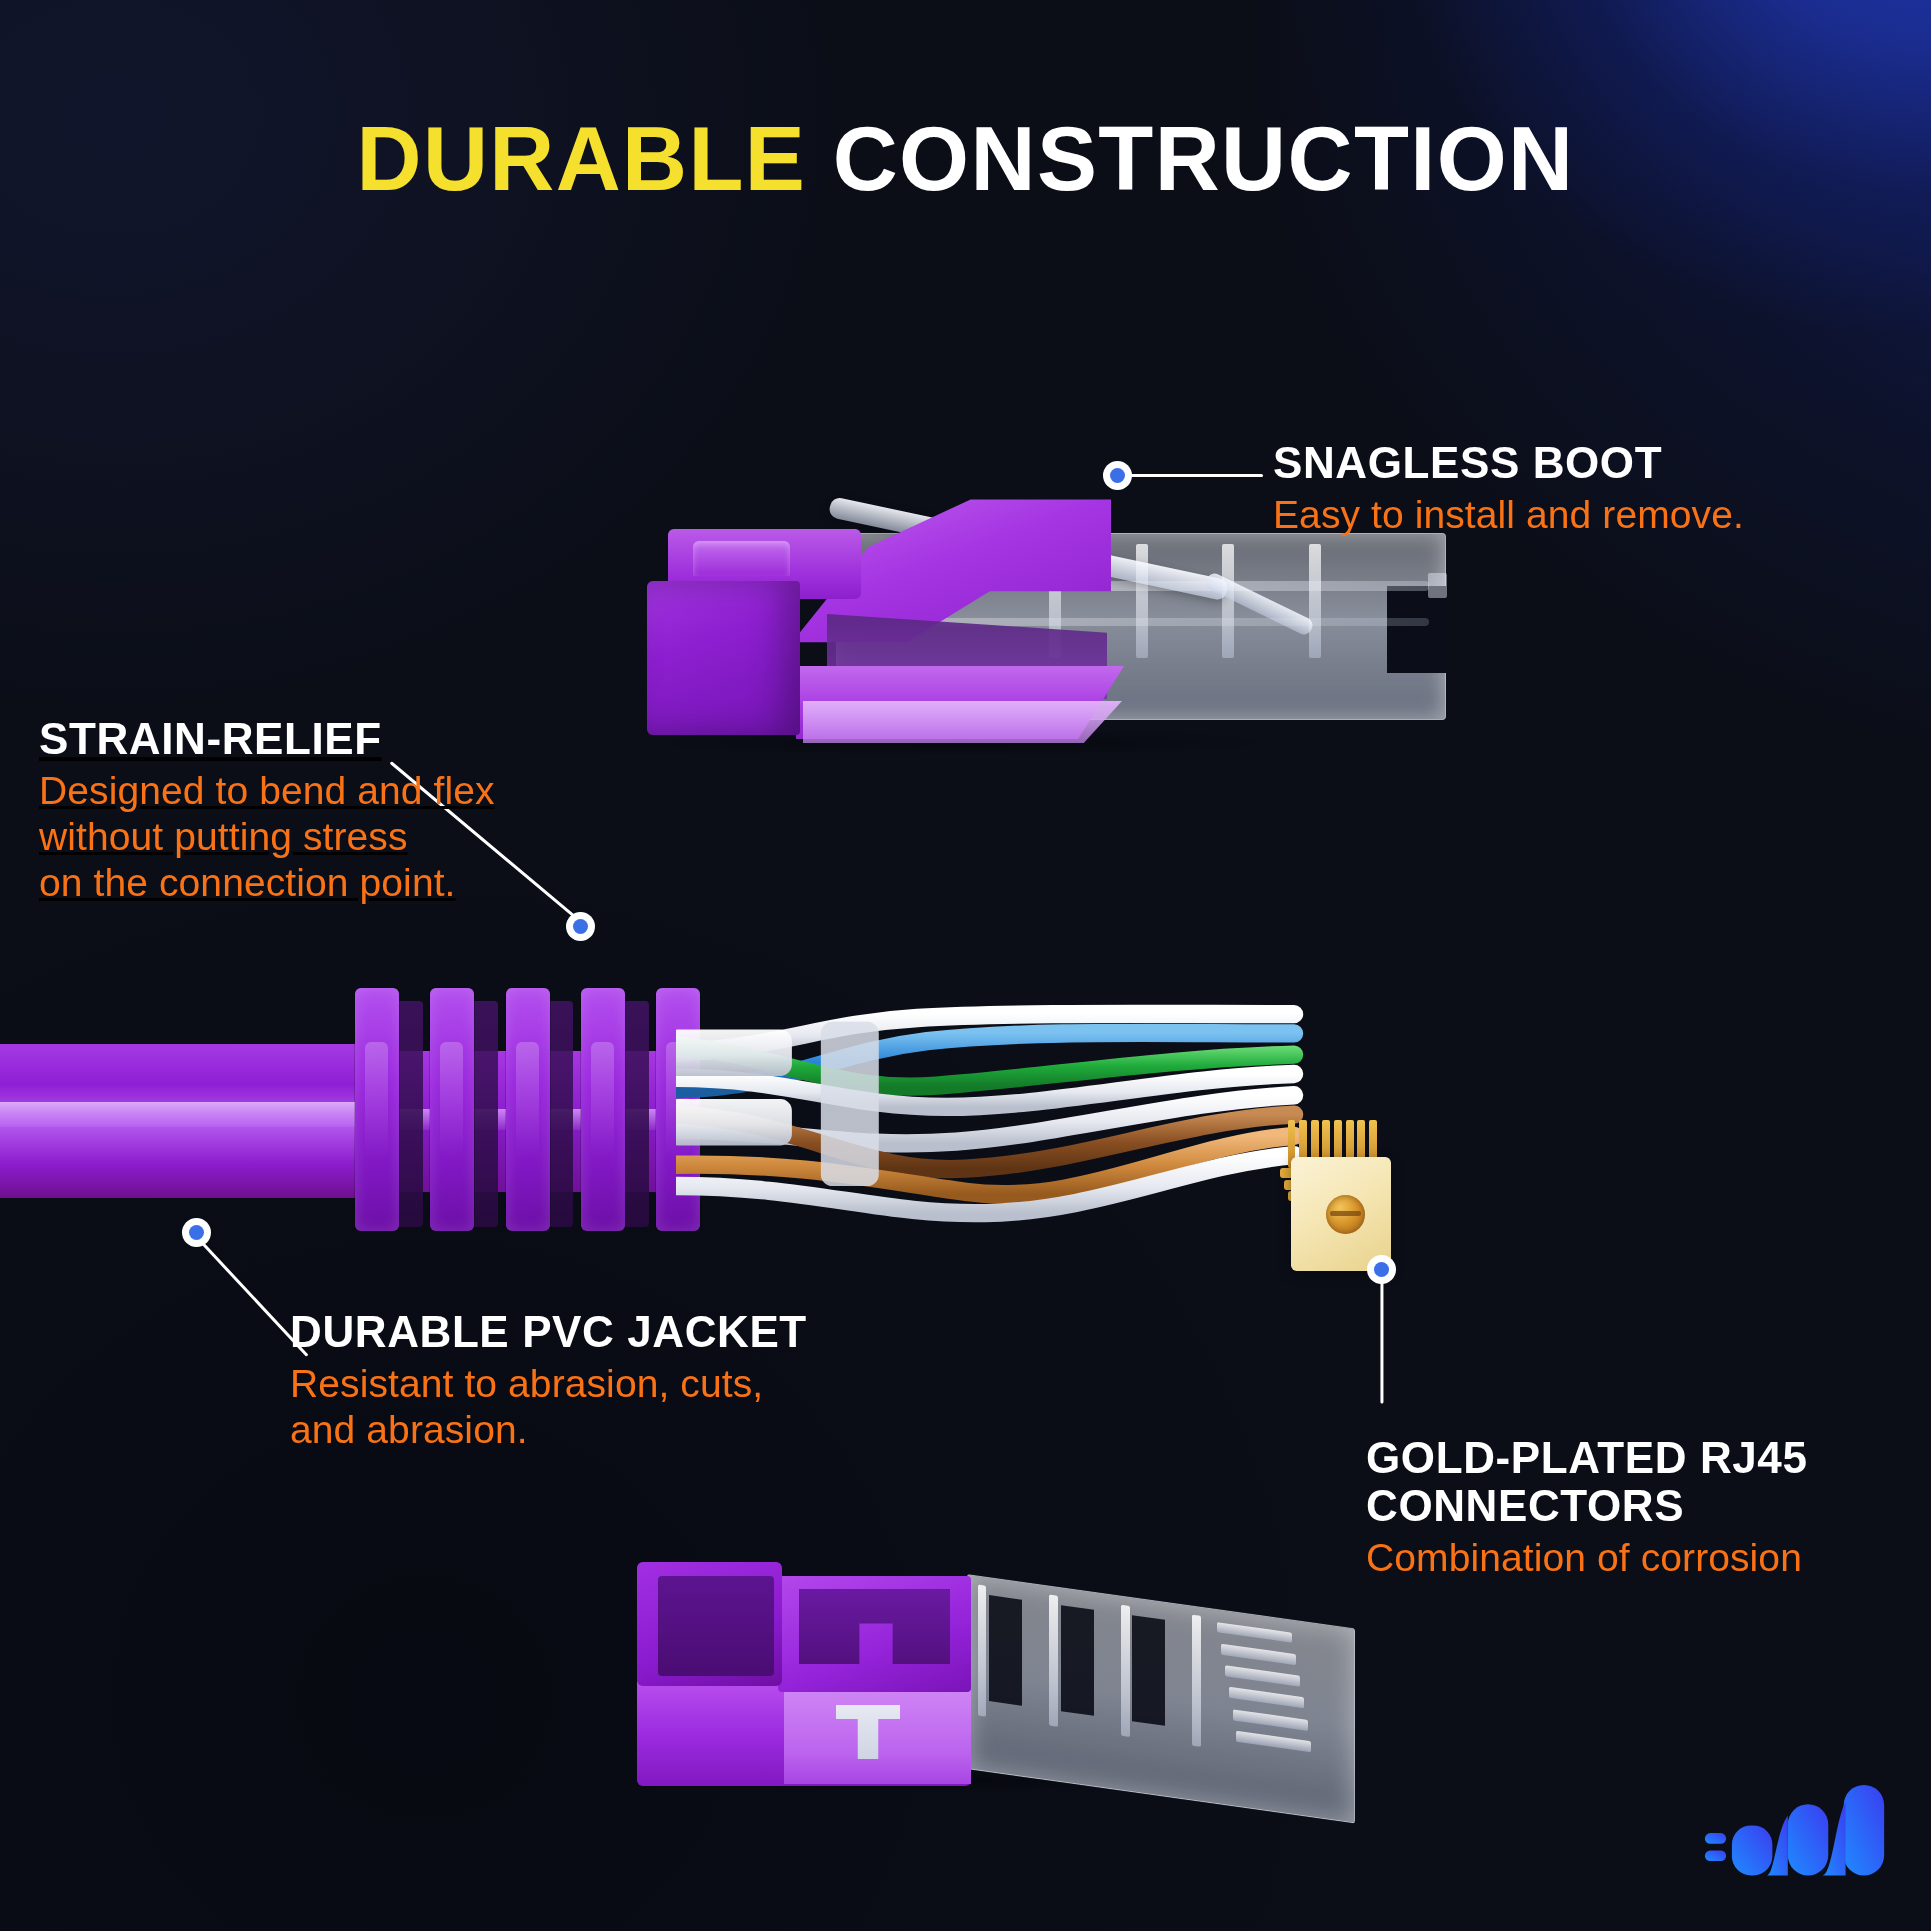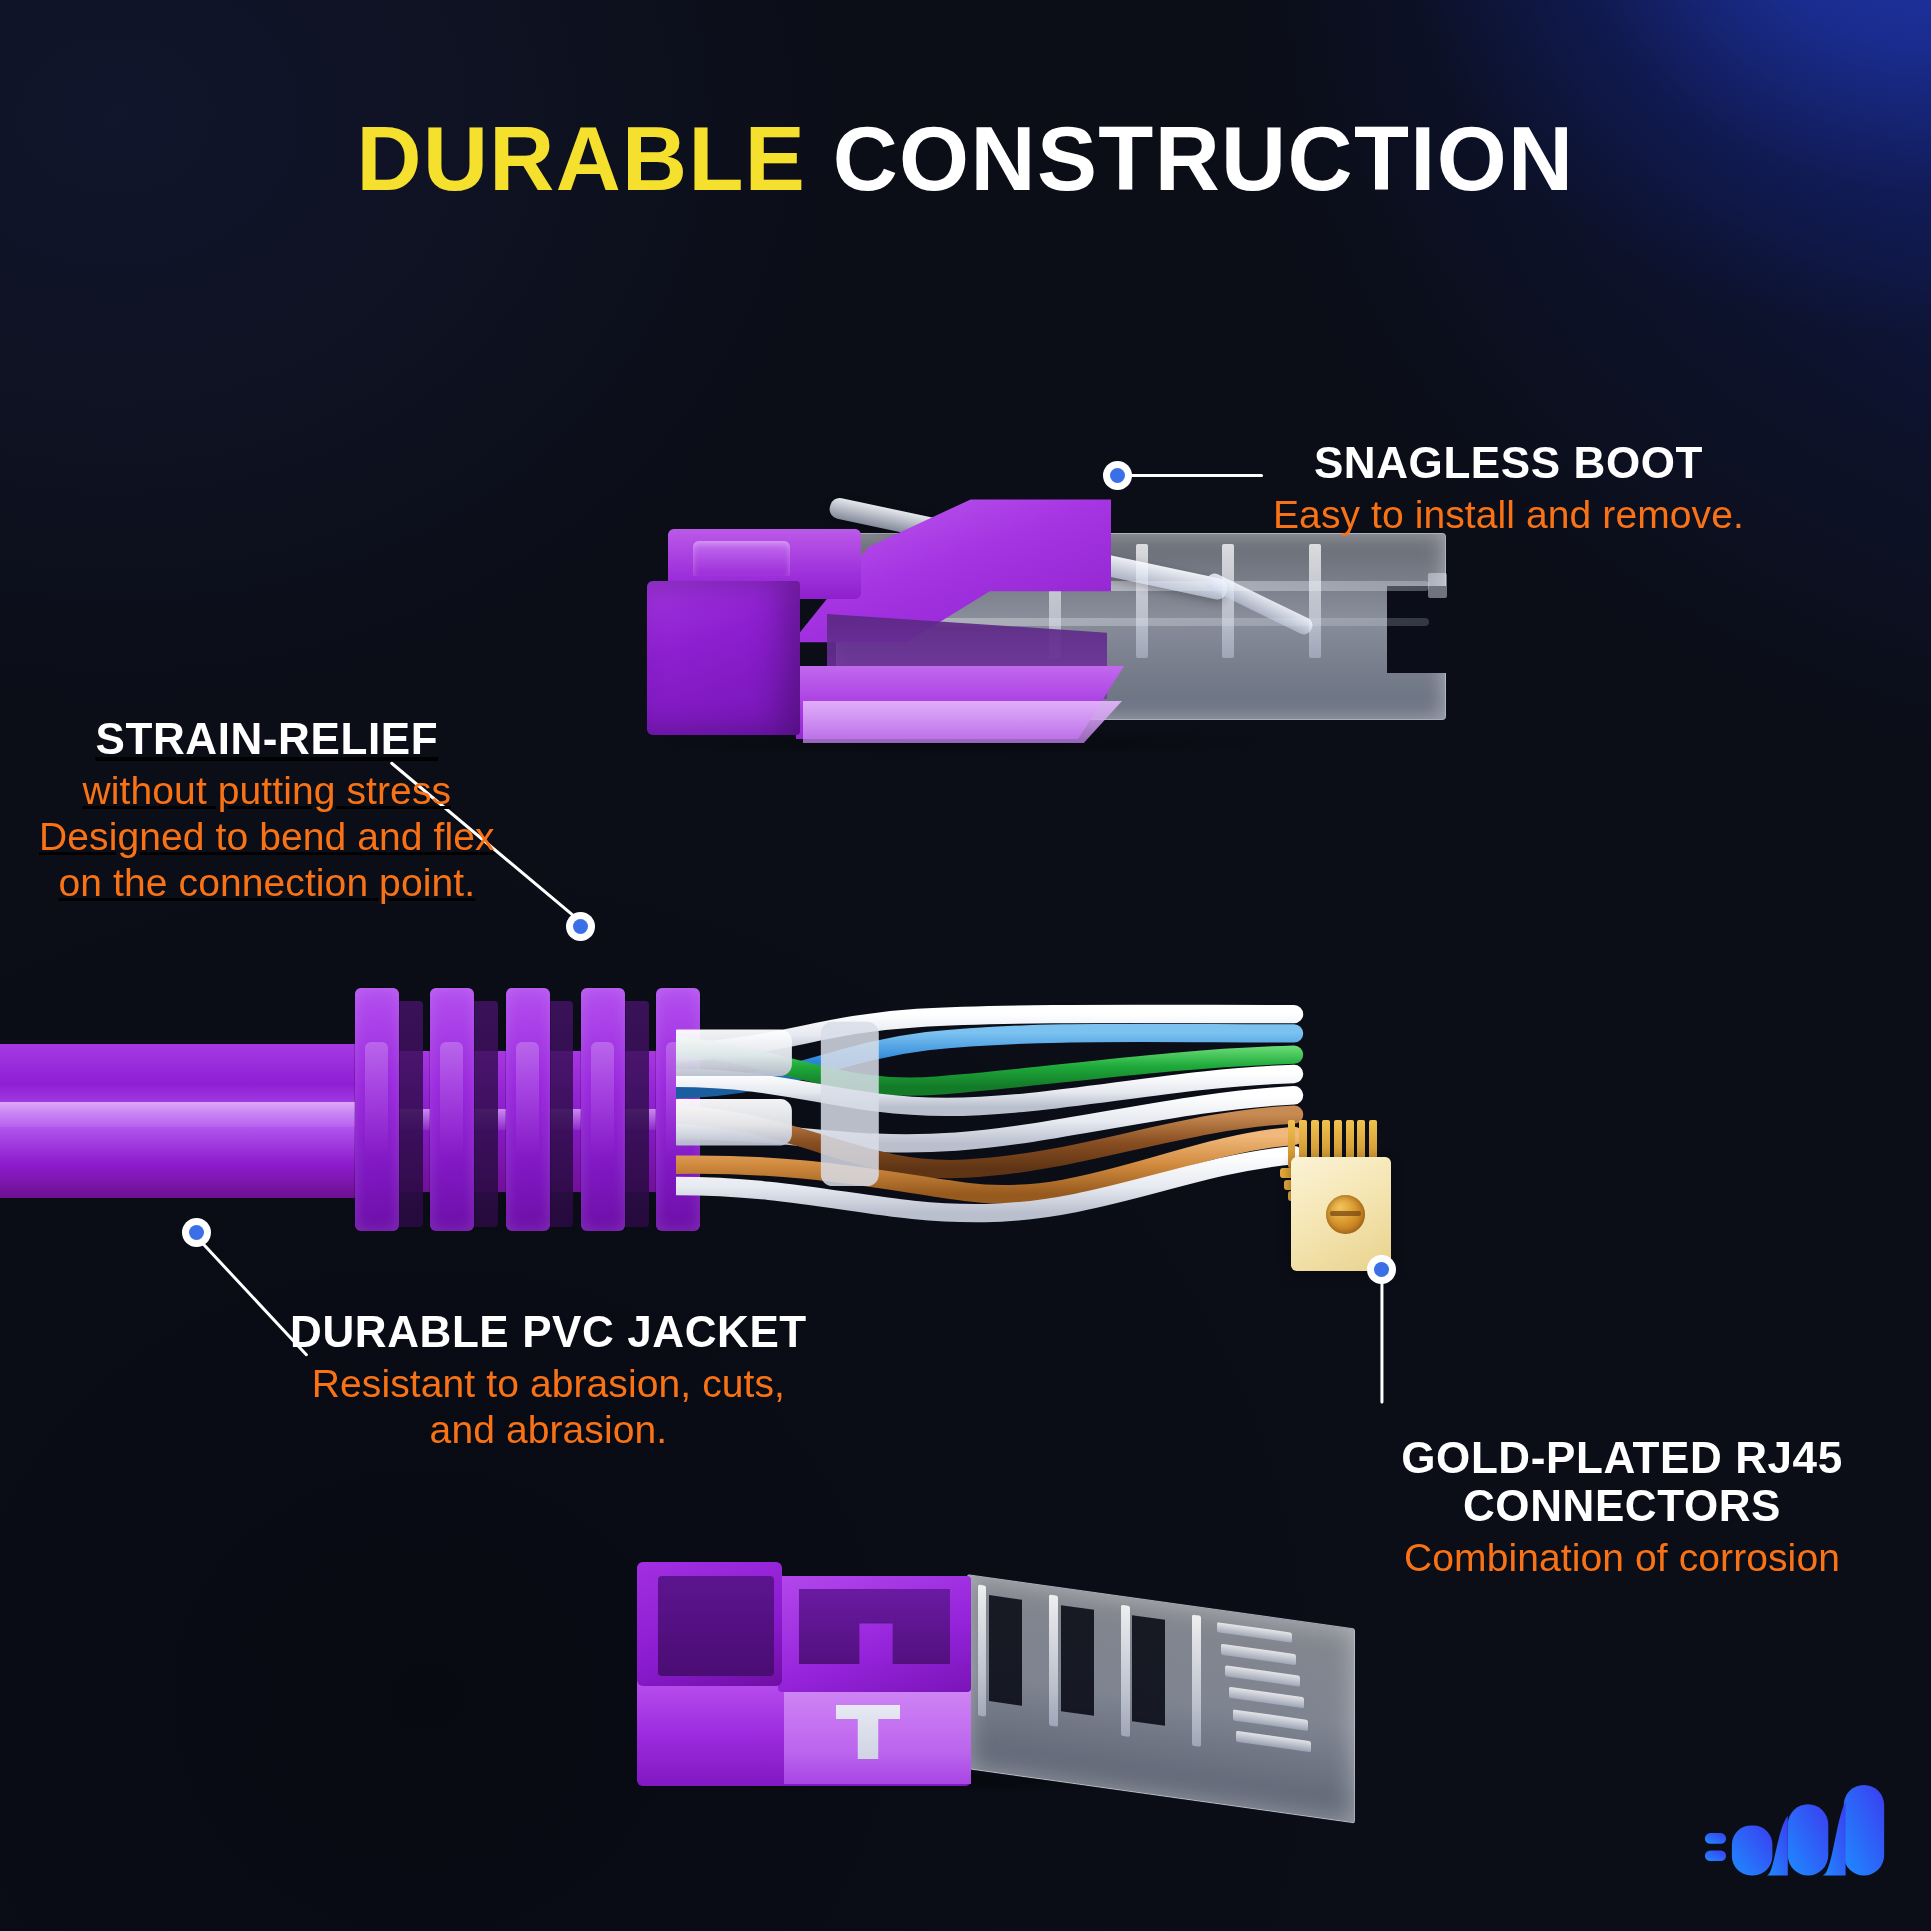--- a/index.html
+++ b/index.html
@@ -26,21 +26,21 @@
 
   
   .title{
     position:absolute;left:0;right:0;top:54px;text-align:center;
     font-size:90px;line-height:1;font-weight:800;letter-spacing:1.4px;
     color:#ffffff;white-space:nowrap;
   }
   .title .hl{color:#f6e02e;}
 
   
-  .callout{position:absolute;text-align:center;}
+  .callout{position:absolute;}
   .co-head{
     font-weight:800;color:#ffffff;letter-spacing:0.6px;
     font-size:44px;line-height:1.08;margin:0 0 5.8px 0;
   }
   .co-body{
     font-weight:400;color:#f97316;font-size:39px;line-height:1.18;
     letter-spacing:0.1px;
   }
   .co-body div{white-space:nowrap;}
 
@@ -468,22 +468,22 @@
   <div class="callout" id="callout-snagless">
     <div class="co-head">SNAGLESS BOOT</div>
     <div class="co-body">
       <div>Easy to install and remove.</div>
     </div>
   </div>
 
   <div class="callout" id="callout-strain">
     <div class="co-head">STRAIN-RELIEF</div>
     <div class="co-body">
+      <div>Designed to bend and flex</div>
       <div>without putting stress</div>
-      <div>Designed to bend and flex</div>
       <div>on the connection point.</div>
     </div>
   </div>
 
   <div class="callout" id="callout-jacket">
     <div class="co-head">DURABLE PVC JACKET</div>
     <div class="co-body">
       <div>Resistant to abrasion, cuts,</div>
       <div>and abrasion.</div>
     </div>

